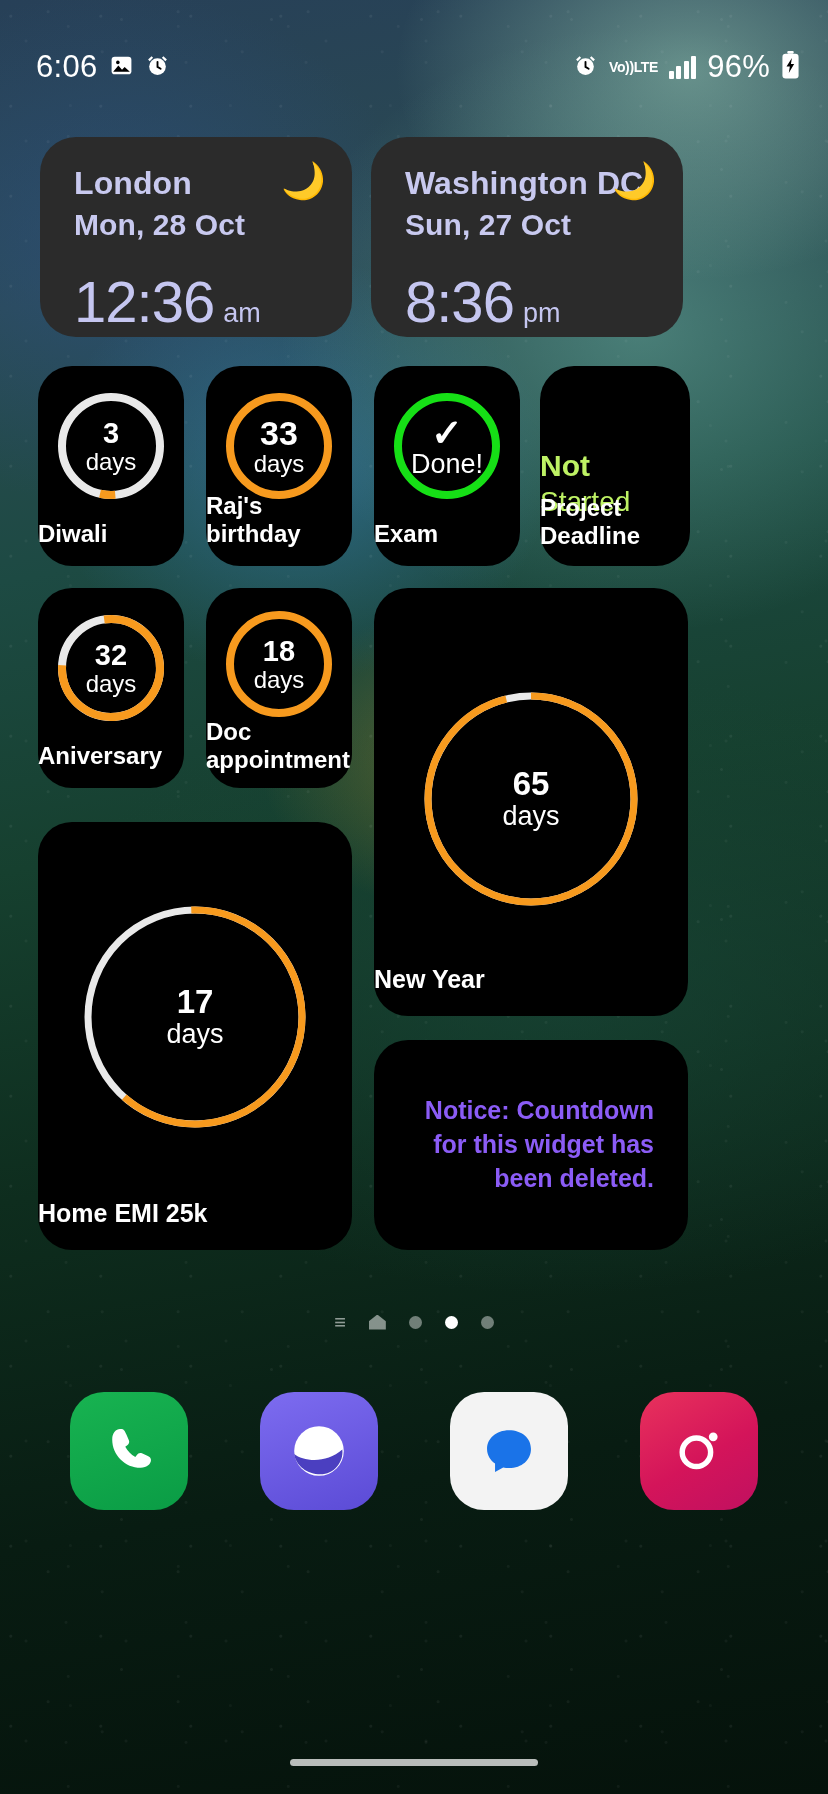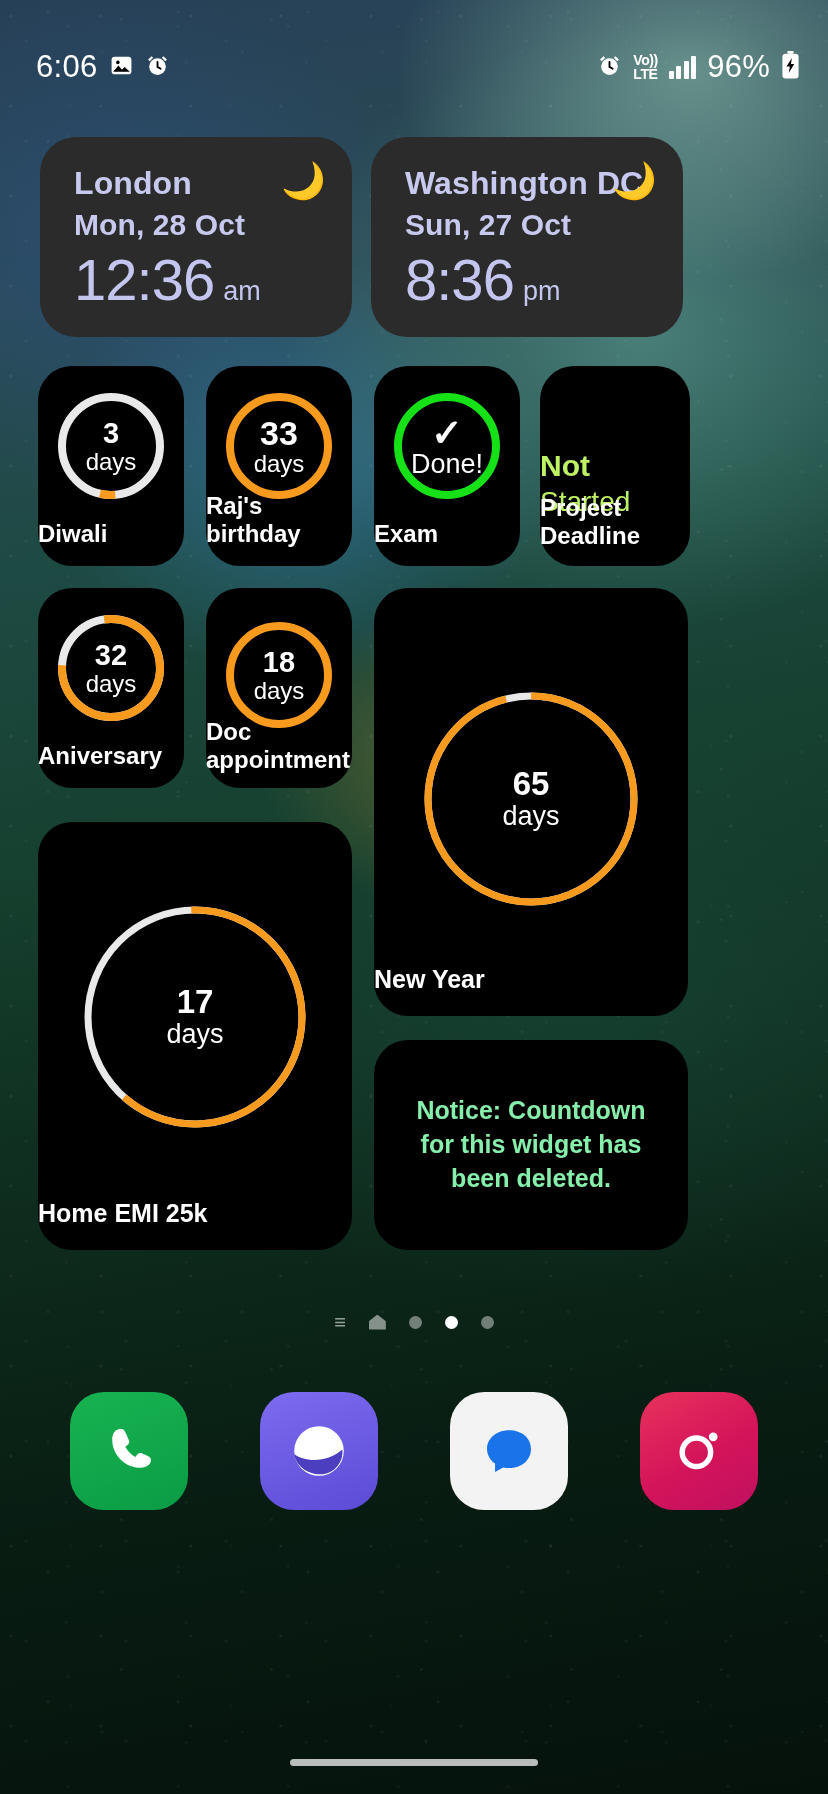--- a/index.html
+++ b/index.html
@@ -40,40 +40,40 @@
 
   
   #statusbar {
     position:absolute; top:0; left:0; width:828px; height:78px;
     display:flex; align-items:center; justify-content:space-between;
     padding:0 28px 0 36px; color:#fff; z-index:20;margin-top:28px;
   }
   .sb-left, .sb-right { display:flex; align-items:center; gap:11px; }
   .sb-time { font-size:31px; font-weight:500; letter-spacing:.3px; }
   .sb-pct { font-size:31px; font-weight:500; letter-spacing:.2px; }
-  .volte { display:flex; flex-direction:column; line-height:1; }
+  .volte { display:flex; flex-direction:row; line-height:1; }
   .volte span:first-child { font-size:14px; font-weight:700; letter-spacing:-.4px; }
   .volte span:last-child { font-size:14px; font-weight:700; letter-spacing:-.4px; }
   .bars { display:flex; align-items:flex-end; gap:2.5px; height:24px; }
   .bars i { display:block; width:5px; background:#fff; border-radius:1px; }
   .bars i:nth-child(1){height:8px}.bars i:nth-child(2){height:13px}
   .bars i:nth-child(3){height:18px}.bars i:nth-child(4){height:23px}
 
   
   .widgets { position:absolute; left:0; top:0; width:828px; z-index:10; }
 
   
   .clock-row { position:absolute; top:137px; left:40px; display:flex; gap:19px; }
   .clock-card {
     width:312px; height:200px; background:#2b2b2b; border-radius:36px;
     padding:28px 26px 0 34px; position:relative;
   }
   .clock-city { color:#c8c9ef; font-size:32px; font-weight:700; letter-spacing:.1px; }
   .clock-date { color:#c8c9ef; font-size:30px; font-weight:700; margin-top:6px; letter-spacing:.1px; }
-  .clock-time { margin-top:4px; display:flex; align-items:baseline;text-align:right; }
+  .clock-time { margin-top:26px; display:flex; align-items:baseline;text-align:right; }
   .clock-time .hh { color:#c5c6f0; font-size:58px; font-weight:400; letter-spacing:-1px; }
   .clock-time .mer { color:#c5c6f0; font-size:27px; font-weight:500; margin-left:9px; }
   .moon { position:absolute; top:26px; right:26px; font-size:36px; line-height:1; }
 
   
   .cd-card { background:#000; border-radius:34px; position:relative; }
   .cd-label {
     position:absolute; left:0; right:8px; bottom:0;
     color:#fff; font-weight:700; text-align:left; line-height:1.16;
   }
@@ -94,21 +94,21 @@
 
   
   #cd-anniv    { position:absolute; left:38px;  top:588px; width:146px; height:200px; }
   #cd-doc      { position:absolute; left:206px; top:588px; width:146px; height:200px; }
   #cd-newyear  { position:absolute; left:374px; top:588px; width:314px; height:428px; }
 
   
   #cd-emi      { position:absolute; left:38px;  top:822px; width:314px; height:428px; }
   #cd-notice   { position:absolute; left:374px; top:1040px; width:314px; height:210px;
                  display:flex; align-items:center; justify-content:center; padding:0 34px; }
-  .notice-text { color:#86efac; font-size:25px; font-weight:700; text-align:center; line-height:1.35; }
+  .notice-text { color:#8b5cf6; font-size:25px; font-weight:700; text-align:right; line-height:1.35; }
 
   .ns-block {
     position:absolute; left:0; right:0; top:82px;
     text-align:left; color:#bef264; line-height:1.22;
   }
   .ns-1 { font-size:30px; font-weight:700; }
   .ns-2 { font-size:28px; font-weight:400; }
 
   .done-check { font-size:38px; font-weight:700; line-height:1; margin-bottom:-2px; }
   .done-text  { font-size:27px; font-weight:500; }
@@ -284,21 +284,21 @@
       </svg>
       <div class="ring-text">
         <span class="ring-num" style="font-size:29px">32</span>
         <span class="ring-unit" style="font-size:24px">days</span>
       </div>
     </div>
     <div class="cd-label" style="font-size:24px; bottom:18px;">Aniversary</div>
   </div>
 
   <div class="cd-card" id="cd-doc">
-    <div class="ring-wrap" style="top:31px; width:112px; height:112px;">
+    <div class="ring-wrap" style="top:20px; width:112px; height:112px;">
       <svg width="112" height="112" viewBox="0 0 112 112">
         <circle cx="56" cy="56" r="49" fill="none" stroke="#f79a1e" stroke-width="8"></circle>
       </svg>
       <div class="ring-text">
         <span class="ring-num" style="font-size:29px">18</span>
         <span class="ring-unit" style="font-size:24px">days</span>
       </div>
     </div>
     <div class="cd-label" style="font-size:24px; bottom:14px;">
       <div>Doc</div>

